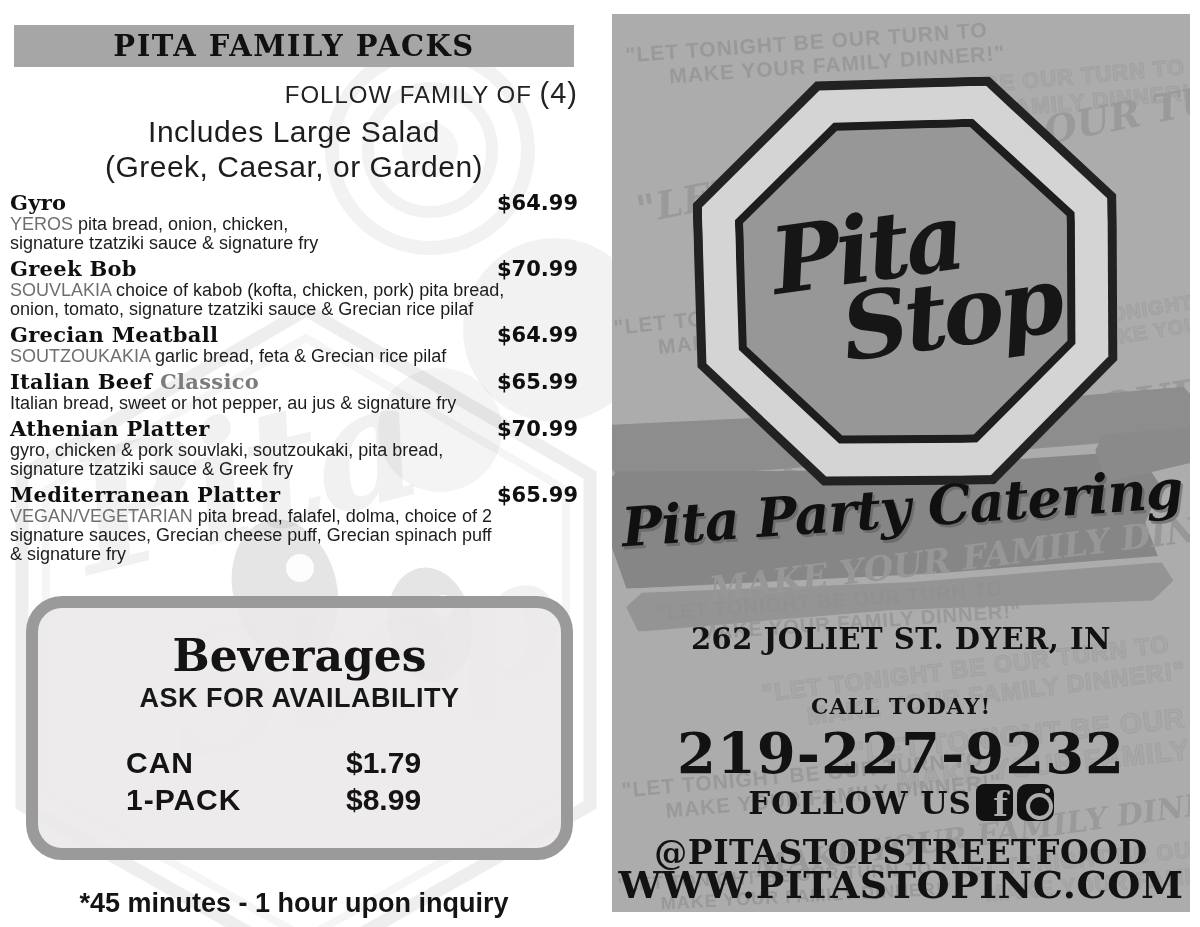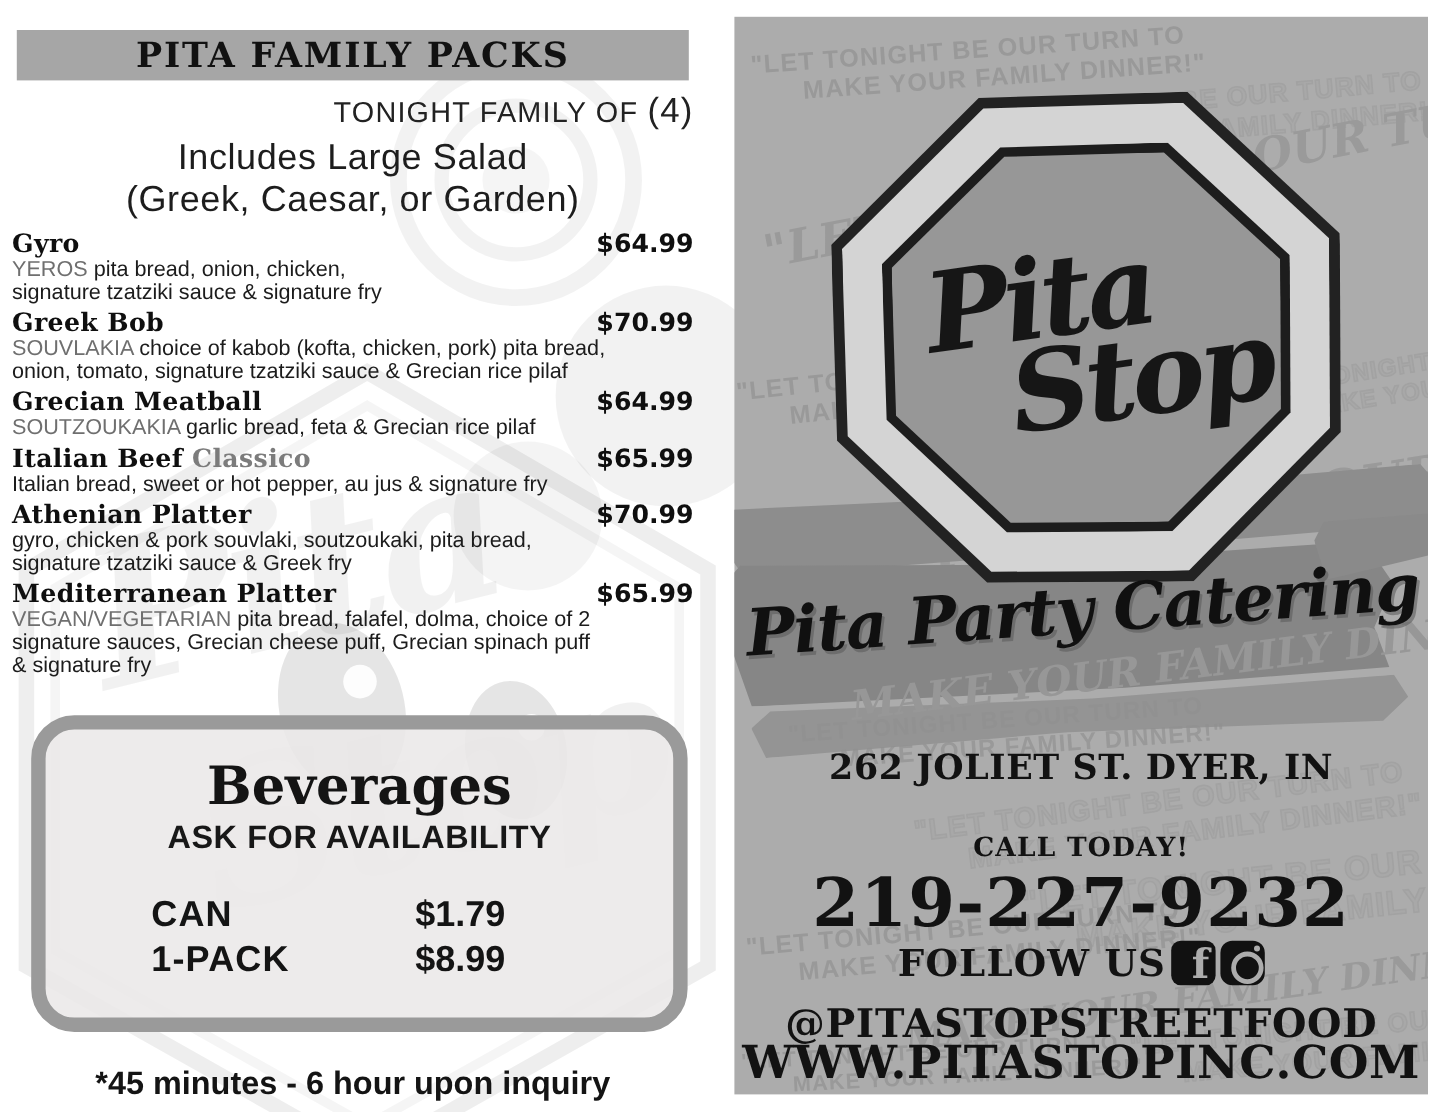--- a/index.html
+++ b/index.html
@@ -126,21 +126,21 @@
       <span class="wm-word wm-w1">Pita</span>
       <span class="wm-word wm-w2">Stop</span>
     </div>
 
     <div class="left-content">
       <div class="band">
         <span class="band-title">PITA FAMILY PACKS</span>
       </div>
 
       <div class="serves">
-        <span>TONIGHT FAMILY OF </span><span class="count">(4)</span>
+        <span>FOLLOW FAMILY OF </span><span class="count">(4)</span>
       </div>
 
       <div class="includes">
         <div>Includes Large Salad</div>
         <div>(Greek, Caesar, or Garden)</div>
       </div>
 
       <div class="menu-list">
 
         <div class="menu-item">
@@ -205,21 +205,21 @@
             <span class="bev-label">CAN</span>
             <span class="bev-price">$1.79</span>
           </div>
           <div class="bev-row">
             <span class="bev-label">1-PACK</span>
             <span class="bev-price">$8.99</span>
           </div>
         </div>
       </div>
 
-      <div class="footnote">*45 minutes - 6 hour upon inquiry</div>
+      <div class="footnote">*45 minutes - 1 hour upon inquiry</div>
     </div>
   </div>
 
   <div class="right-panel">
 
     <div class="gr g-solid" style="left:14px; top:16px; transform:rotate(-4deg);">
       <div>"LET TONIGHT BE OUR TURN TO</div>
       <div>MAKE YOUR FAMILY DINNER!"</div>
     </div>
     <div class="gr g-outline" style="left:196px; top:56px; transform:rotate(-5deg);">

